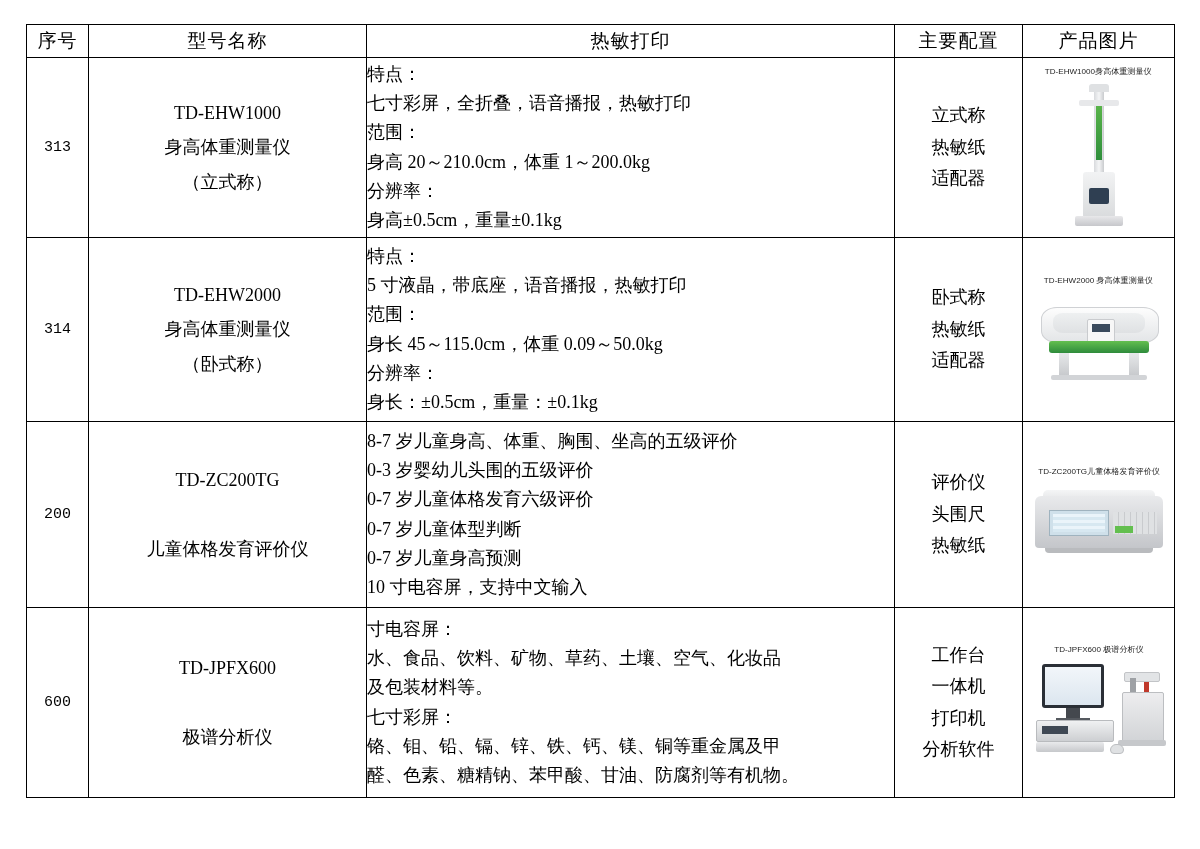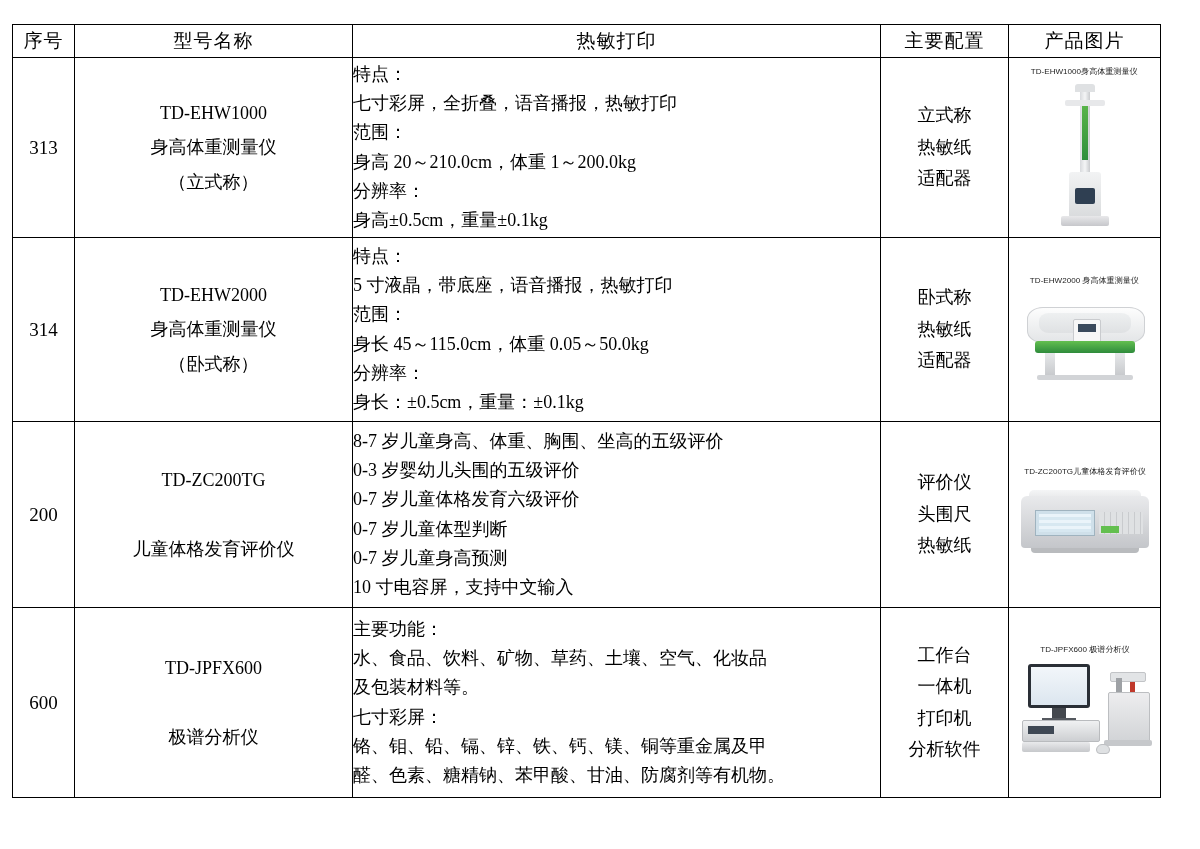--- a/index.html
+++ b/index.html
@@ -12,21 +12,21 @@
     height: 849px;
     font-family: "Liberation Serif", "DejaVu Serif", serif;
     color: #000000;
     overflow: hidden;
   }
   .page {
     position: relative;
     width: 979px;
     height: 849px;
     box-sizing: border-box;
-    padding: 24px 12px;
+    padding: 24px 26px;
   }
   table.spec {
     border-collapse: collapse;
     table-layout: fixed;
     width: 1148px;
     margin: 0 auto;
   }
   table.spec td, table.spec th {
     border: 1px solid #000000;
     padding: 0;
@@ -40,22 +40,22 @@
   .col-img    { width: 152px; }
 
   thead td {
     height: 32px;
     text-align: center;
     font-size: 19px;
     letter-spacing: 1px;
   }
   .cell-no {
     text-align: center;
-    font-size: 19px;
-    font-family: Liberation Serif, serif;
+    font-size: 15px;
+    font-family: Liberation Mono, monospace;
   }
   .cell-model {
     text-align: center;
     font-size: 18px;
     line-height: 1.9;
     padding: 6px 4px;
   }
   .cell-model .mline { display: block; text-align: center; }
   .cell-func {
     text-align: left;
@@ -307,21 +307,21 @@
         <td class="cell-no">314</td>
         <td class="cell-model">
           <span class="mline">TD-EHW2000</span>
           <span class="mline">身高体重测量仪</span>
           <span class="mline">（卧式称）</span>
         </td>
         <td class="cell-func">
           <span class="fline">特点：</span>
           <span class="fline">5 寸液晶，带底座，语音播报，热敏打印</span>
           <span class="fline">范围：</span>
-          <span class="fline">身长 45～115.0cm，体重 0.05～50.0kg</span>
+          <span class="fline">身长 45～115.0cm，体重 0.09～50.0kg</span>
           <span class="fline">分辨率：</span>
           <span class="fline">身长：±0.5cm，重量：±0.1kg</span>
         </td>
         <td class="cell-config">
           <span class="cline">卧式称</span>
           <span class="cline">热敏纸</span>
           <span class="cline">适配器</span>
         </td>
         <td class="cell-img">
           <div class="img-box">
@@ -375,21 +375,21 @@
       </tr>
 
       <tr style="height:190px;">
         <td class="cell-no">600</td>
         <td class="cell-model">
           <span class="mline">TD-JPFX600</span>
           <span class="mline">&nbsp;</span>
           <span class="mline">极谱分析仪</span>
         </td>
         <td class="cell-func">
-          <span class="fline">主要功能：</span>
+          <span class="fline">寸电容屏：</span>
           <span class="fline">水、食品、饮料、矿物、草药、土壤、空气、化妆品</span>
           <span class="fline">及包装材料等。</span>
           <span class="fline">七寸彩屏：</span>
           <span class="fline">铬、钼、铅、镉、锌、铁、钙、镁、铜等重金属及甲</span>
           <span class="fline">醛、色素、糖精钠、苯甲酸、甘油、防腐剂等有机物。</span>
         </td>
         <td class="cell-config">
           <span class="cline">工作台</span>
           <span class="cline">一体机</span>
           <span class="cline">打印机</span>

